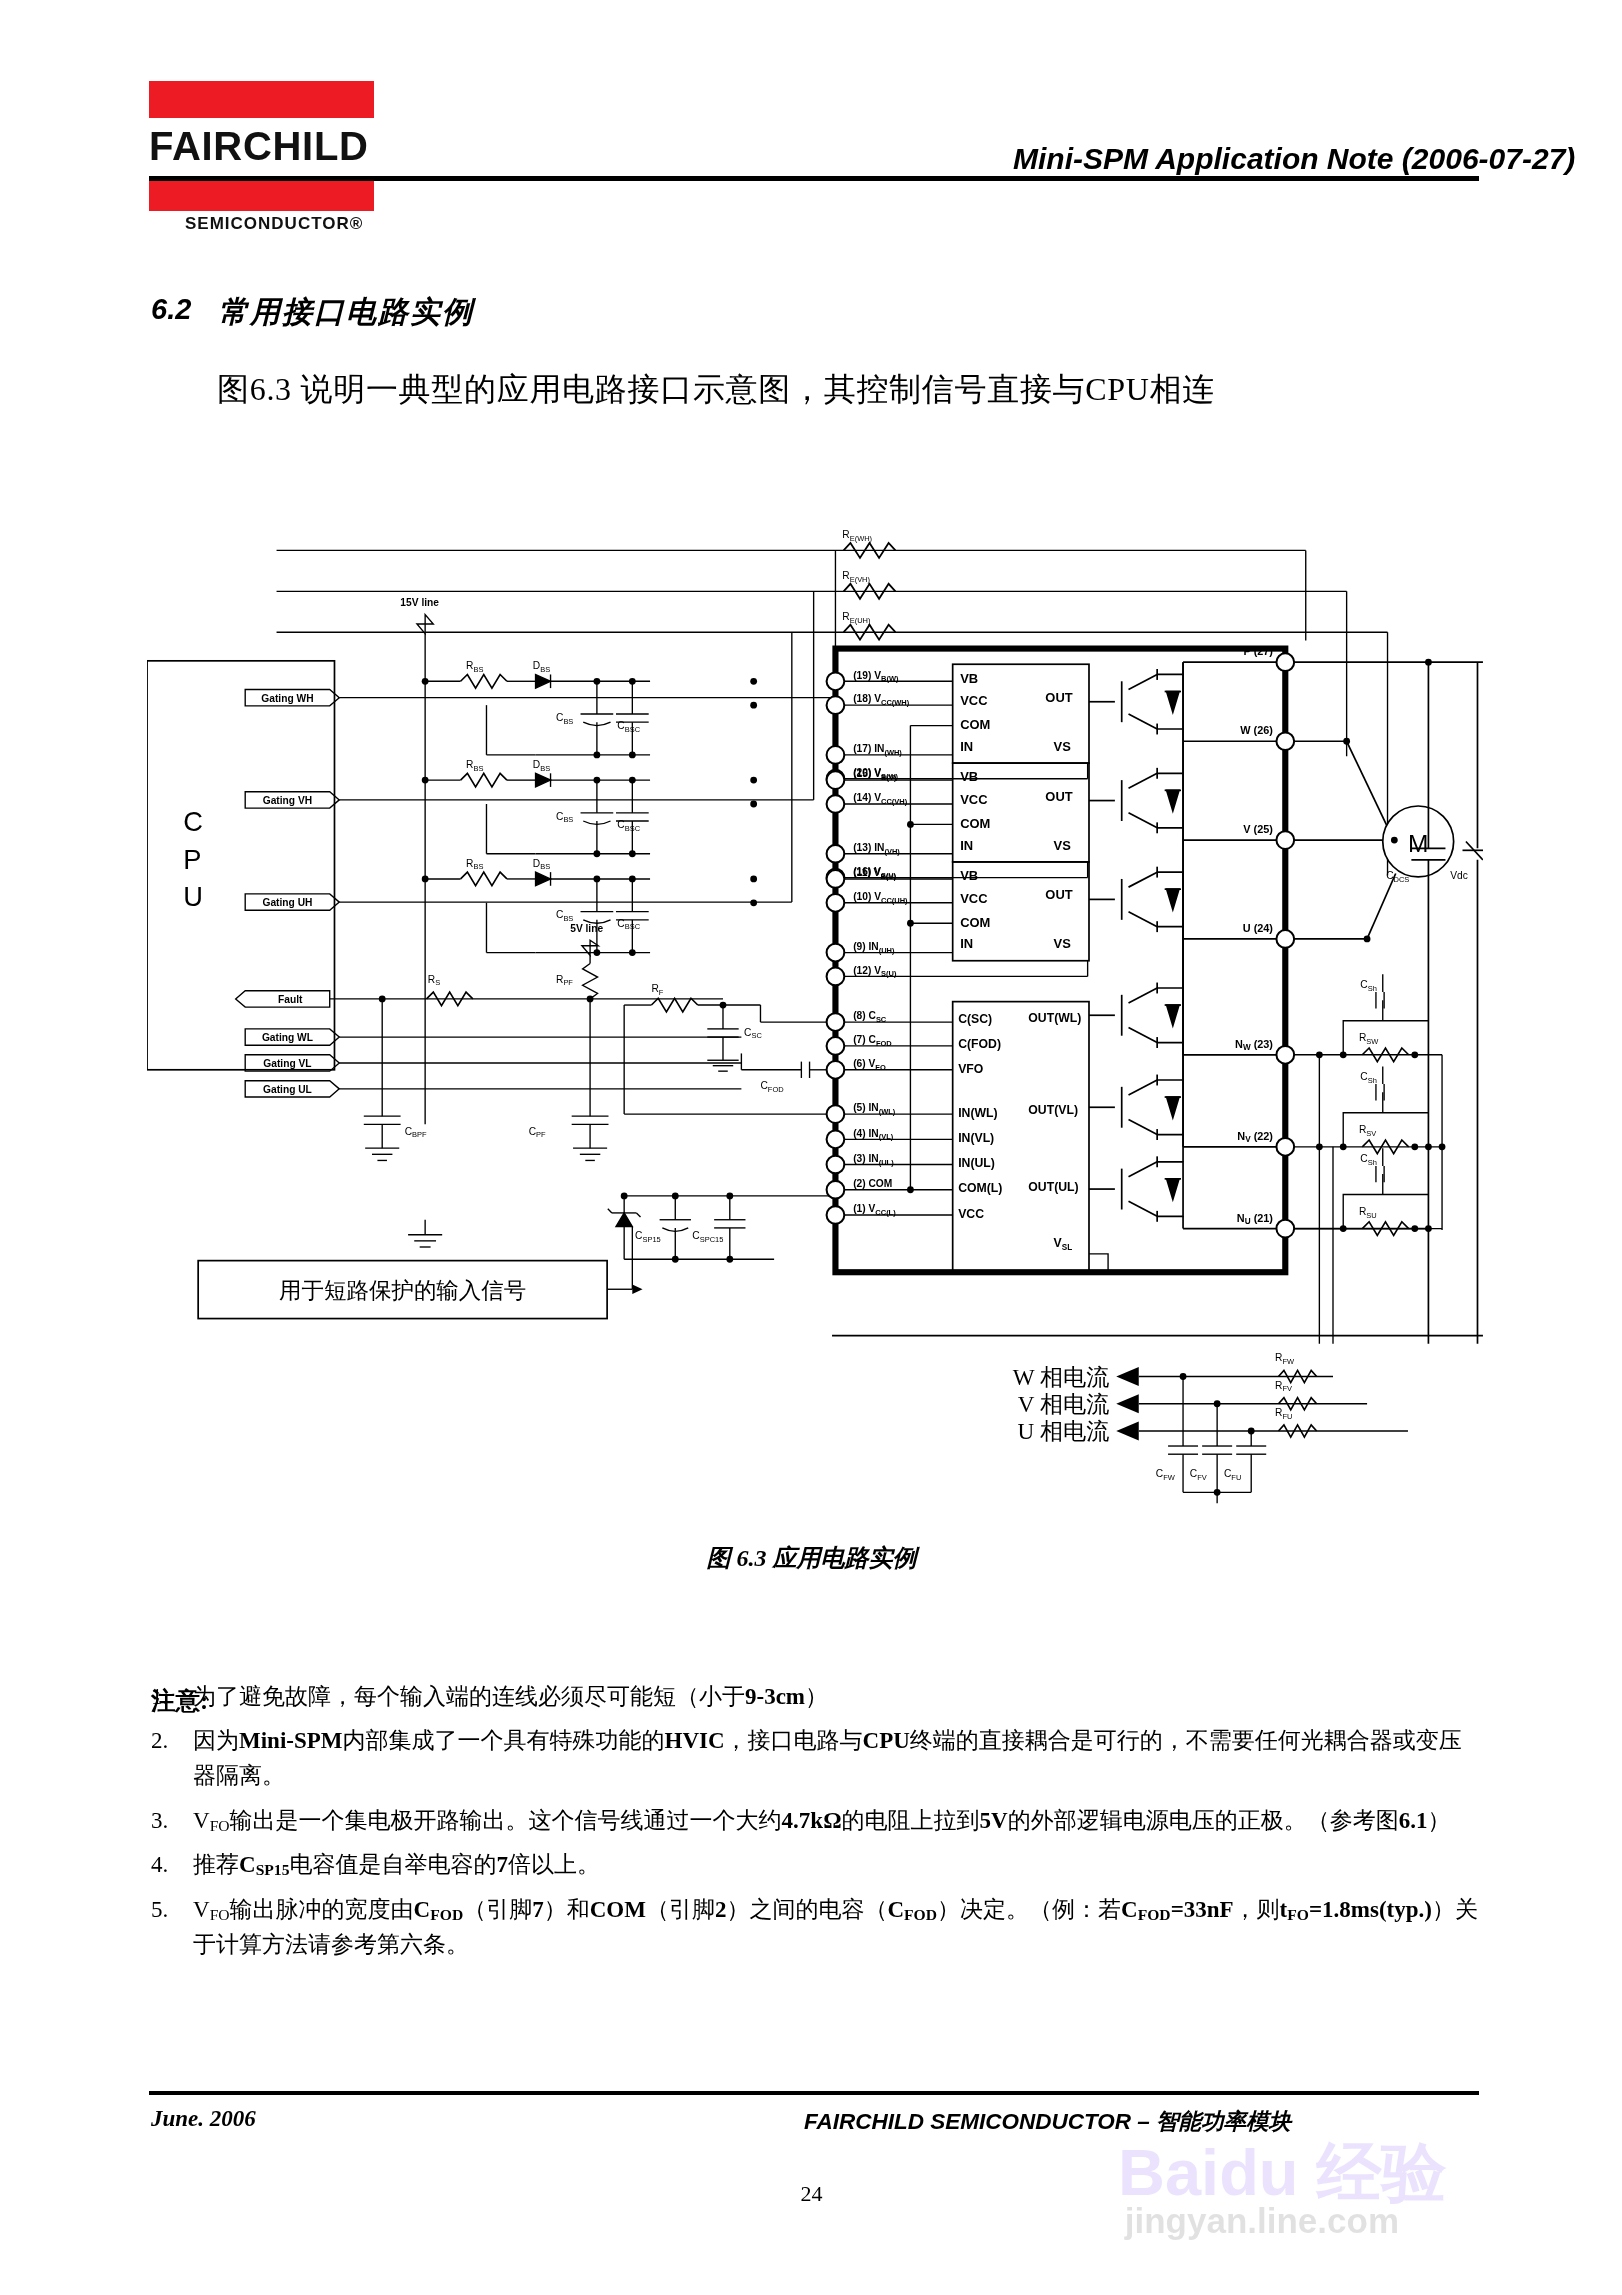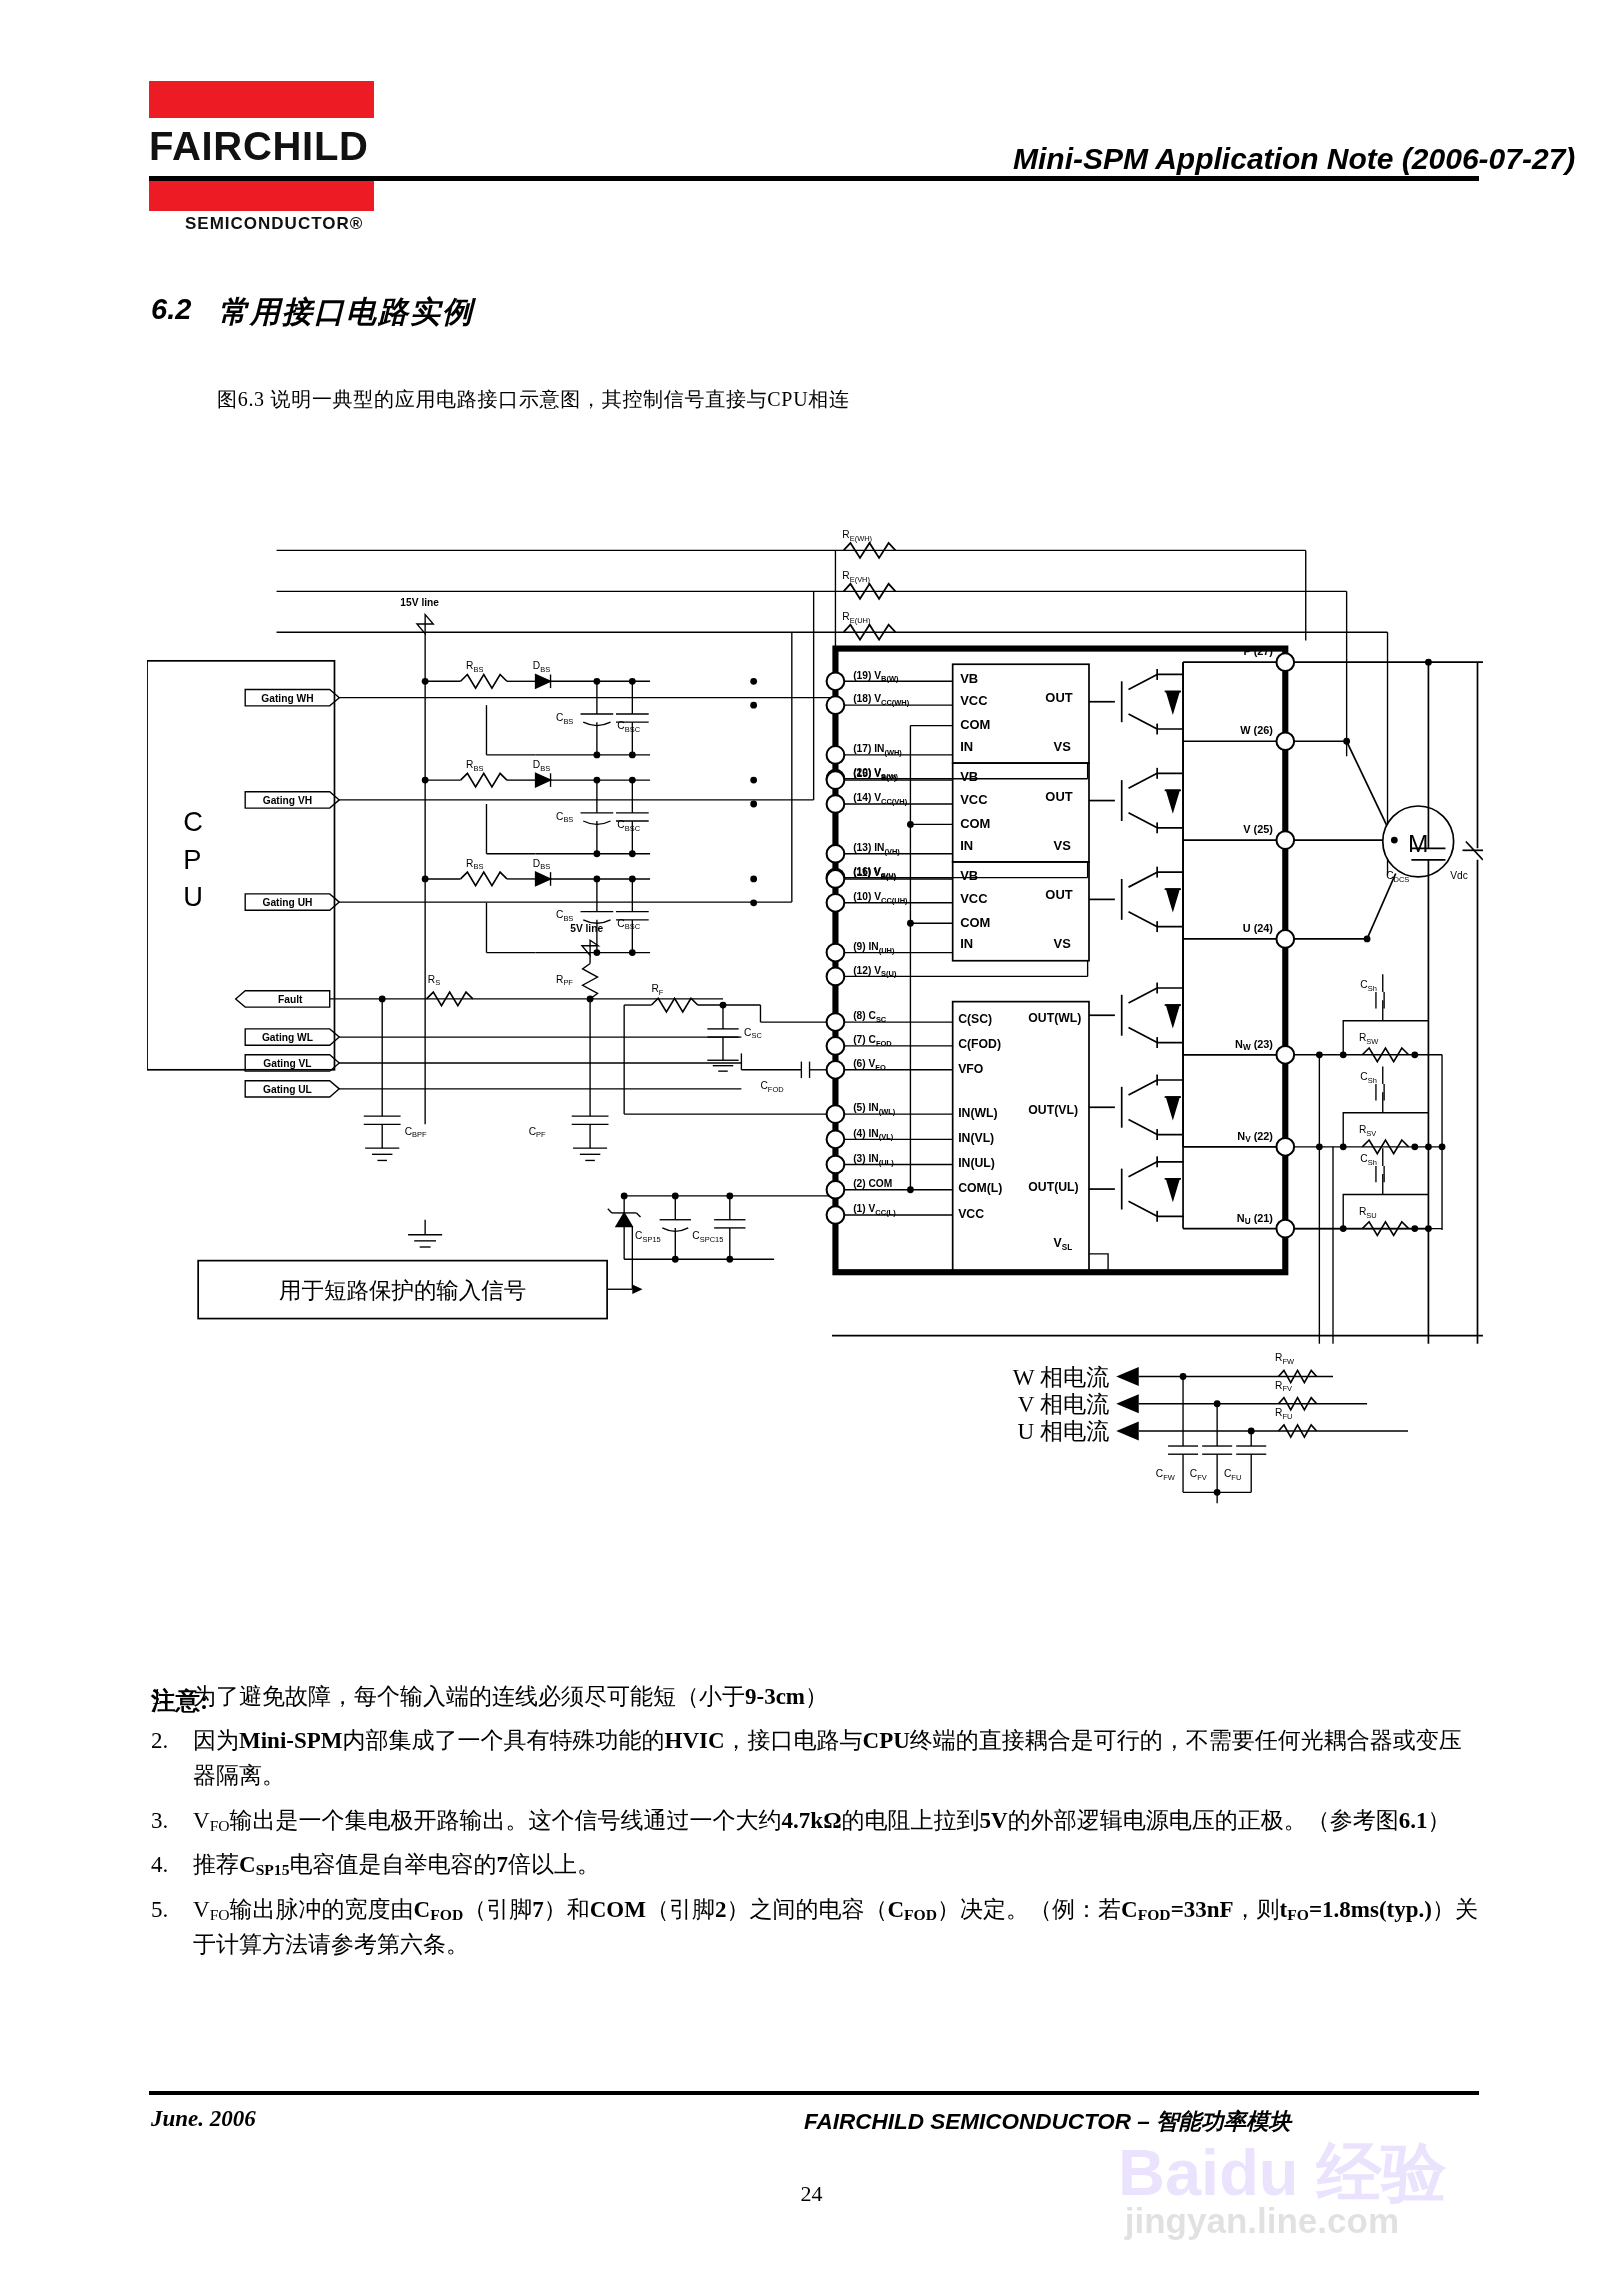--- a/index.html
+++ b/index.html
@@ -30,21 +30,21 @@
       font-size:30px; white-space:nowrap;}
   .hdr-rule{position:absolute; left:149px; top:176px; width:1330px; height:4.8px; background:#000;}
 
   
   .sec-num{position:absolute; left:151px; top:293px;
       font-family:"Liberation Sans", sans-serif; font-style:italic; font-weight:bold;
       font-size:29px;}
   .sec-title{position:absolute; left:218px; top:292px;
       font-family:"Liberation Sans", sans-serif; font-style:italic; font-weight:bold;
       font-size:30px; letter-spacing:2px;}
-  .intro{position:absolute; left:217px; top:386px; font-size:20px; letter-spacing:0.7px;}
+  .intro{position:absolute; left:217px; top:368px; font-size:32px; letter-spacing:0.7px;}
 
   
   .fig{position:absolute; left:147px; top:470px; width:1336px; height:1036px;}
   .fig svg{display:block;}
 
   .fig-cap{position:absolute; left:0; top:1542px; width:1623px; text-align:center;
       font-family:"Liberation Serif", serif; font-style:italic; font-weight:bold;
       font-size:24px;}
 
   
@@ -774,20 +774,21 @@
           <circle cx="890" cy="345" r="5"></circle>
       <circle cx="890" cy="455" r="5"></circle>
           <circle cx="890" cy="490" r="5"></circle>
       <circle cx="890" cy="600" r="5"></circle>
           <circle cx="890" cy="635" r="5"></circle>
     </g>
 
   </svg>
   </div>
 
+  <div class="fig-cap">图  6.3 应用电路实例</div>
 
   <div class="notes-title">注意:</div>
   <div class="notes">
     <div class="note">
       <span class="n">1.</span>
       <span class="t">为了避免故障，每个输入端的连线必须尽可能短（小于<b>9-3cm</b>）</span>
     </div>
     <div class="note">
       <span class="n">2.</span>
       <span class="t">因为<b>Mini-SPM</b>内部集成了一个具有特殊功能的<b>HVIC</b>，接口电路与<b>CPU</b>终端的直接耦合是可行的，不需要任何光耦合器或变压器隔离。</span>

